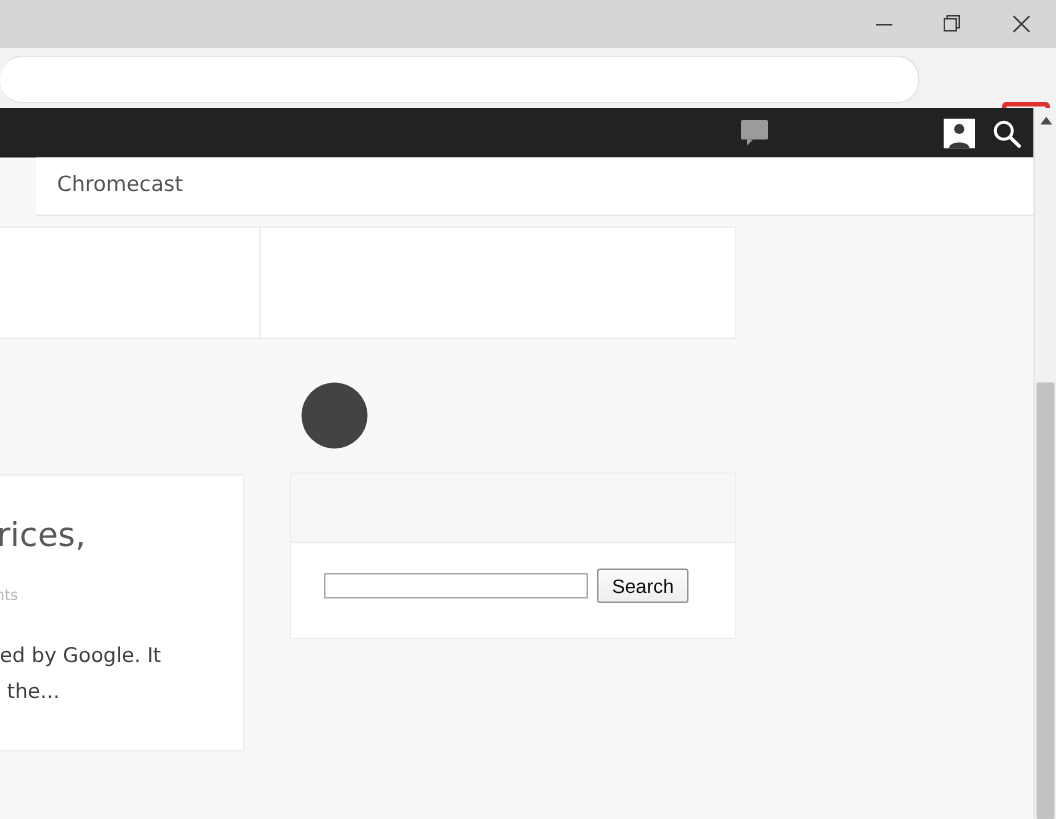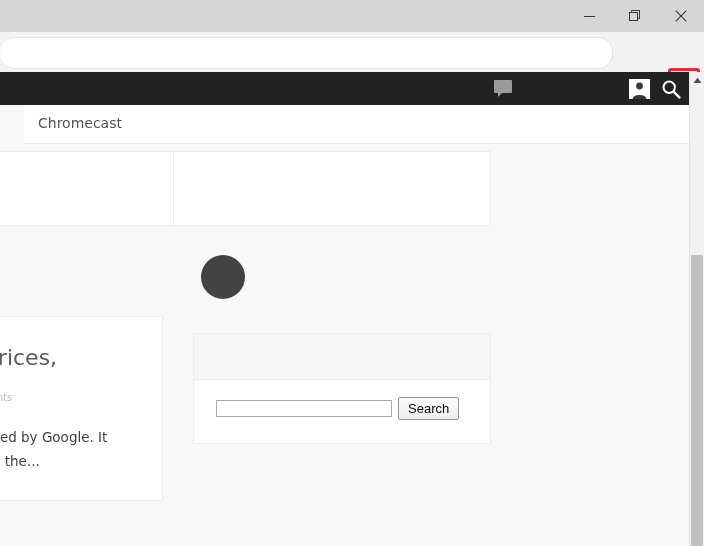--- a/index.html
+++ b/index.html
@@ -221,21 +221,21 @@
     width: 215px;
     font-size: 13.5px;
     line-height: 24px;
     color: #3f3f3f;
     font-family: "DejaVu Sans", sans-serif;
   }
 
   
   .search-panel {
     position: absolute;
-    left: 193px; top: 261px;
+    left: 193px; top: 243px;
     width: 298px; height: 111px;
     background: #fbfbfb;
     border: 1px solid #ededed;
     box-sizing: border-box;
   }
   .search-panel-top {
     position: absolute;
     left: 0; top: 0;
     width: 296px; height: 46px;
     background: #f7f7f7;

